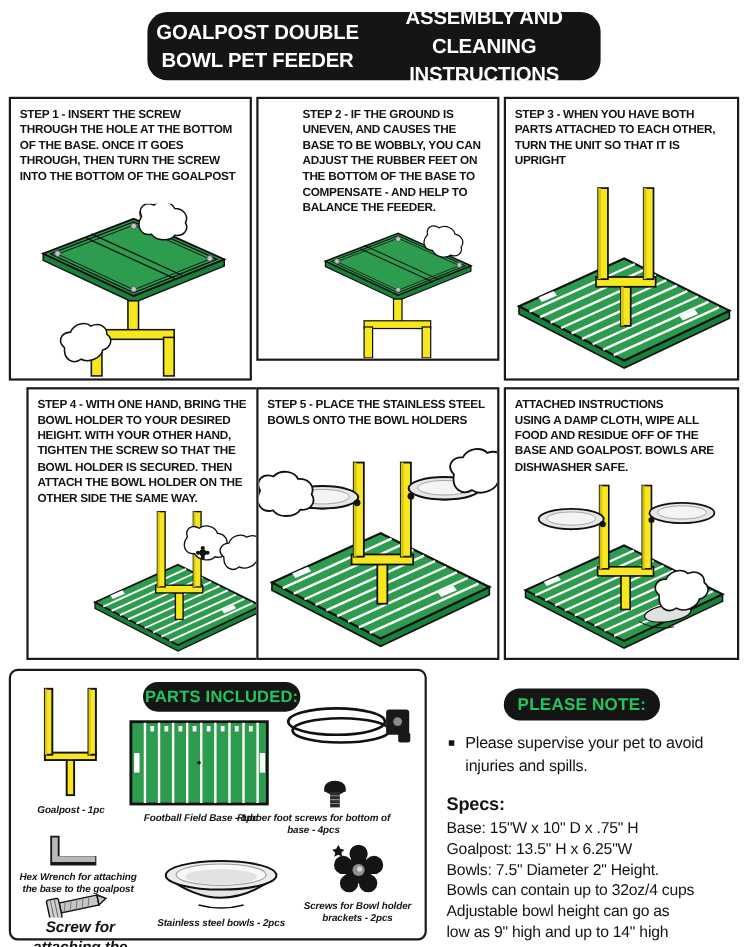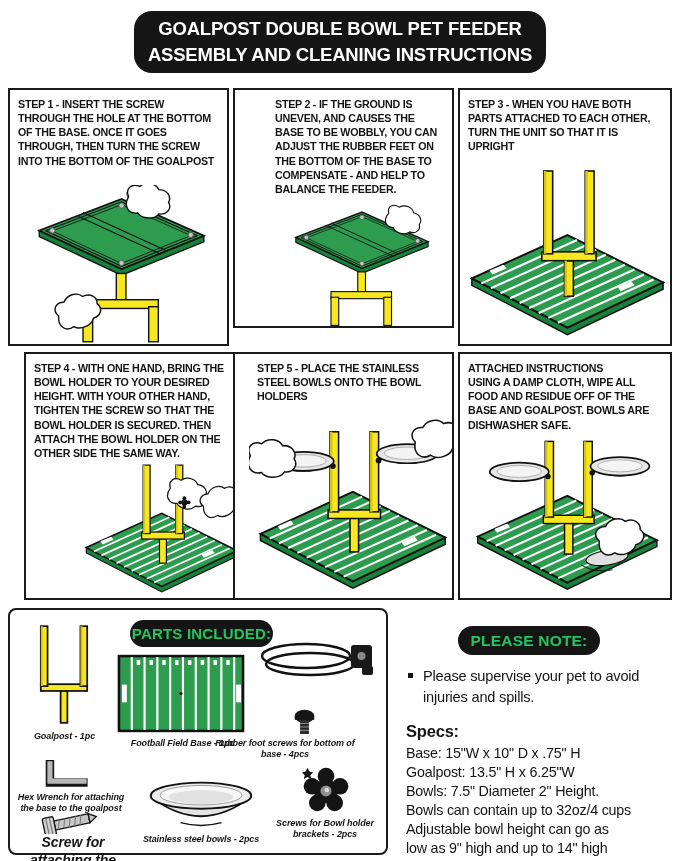--- a/index.html
+++ b/index.html
@@ -1,19 +1,19 @@
 <!DOCTYPE html>
 <html><head>
 <meta charset="utf-8">
 <style>
   html,body{margin:0;padding:0;background:#fff;}
   #page{position:relative;width:679px;height:861px;background:#fff;overflow:hidden;
         font-family:"Liberation Sans",sans-serif;color:#141414;}
   .abs{position:absolute;}
-  .banner{background:#151515;color:#fff;border-radius:18px;display:flex;flex-direction:column;
+  .banner{background:#151515;color:#fff;border-radius:18px;display:flex;flex-direction:row;
           align-items:center;justify-content:center;text-align:center;font-weight:bold;}
   .pill{background:#151515;color:#22c55e;border-radius:15px;display:flex;align-items:center;
         justify-content:center;font-weight:bold;letter-spacing:.2px;}
   .panel{border:2.5px solid #1a1a1a;background:#fff;display:flex;flex-direction:column;box-sizing:border-box;}
   .panel-text{padding:7px 8px 2px 8px;font-size:10.7px;font-weight:bold;line-height:1.32;
               letter-spacing:-0.25px;}
   .panel-art{flex:1;display:flex;align-items:flex-end;justify-content:center;overflow:hidden;}
   .panel-art svg{width:100%;height:100%;}
   .part-label{position:absolute;font-size:9px;font-weight:bold;font-style:italic;line-height:1.25;
               text-align:center;letter-spacing:-0.1px;}
@@ -153,21 +153,21 @@
           <circle cx="132.5" cy="52" r="2.4"></circle>
             <circle cx="143.5" cy="52" r="2.4"></circle>
           <circle cx="138" cy="46.5" r="2.4"></circle>
             <circle cx="138" cy="57.5" r="2.4"></circle>
         </g>
         <path d="M8,18 C2,10 8,2 18,4 C24,-4 36,-3 40,3 C50,1 56,8 54,15 C60,22 54,30 46,30 C42,38 28,40 22,34 C12,38 4,30 8,18 Z" transform="translate(150,42) rotate(-16)" fill="#fff" stroke="#111" stroke-width="1.6"></path>
       </svg>
     </div>
   </div>
 
-  <div class="abs panel" style="left:233px;top:352px;width:221px;height:248px;padding-left:14px;">
+  <div class="abs panel" style="left:233px;top:352px;width:221px;height:248px;">
     <div class="panel-text">STEP 5 - PLACE THE STAINLESS STEEL BOWLS ONTO THE BOWL HOLDERS</div>
     <div class="panel-art">
       <svg viewBox="0 0 213 190" preserveAspectRatio="xMidYMax meet">
         <polygon points="12,123 109,173 206,127 206,134 109,180 12,130" fill="#17803a" stroke="#111" stroke-width="1.5"></polygon>
         <polygon points="12,123 109,79 206,127 109,173" fill="#2d9c4f" stroke="#111" stroke-width="2"></polygon>
         <g stroke="#fff" stroke-width="2.2">
           <line x1="21.7" y1="128" x2="118.7" y2="84"></line>
             <line x1="31.4" y1="133" x2="128.4" y2="89"></line>
           <line x1="41.1" y1="138" x2="138.1" y2="94"></line>
             <line x1="50.8" y1="143" x2="147.8" y2="99"></line>

